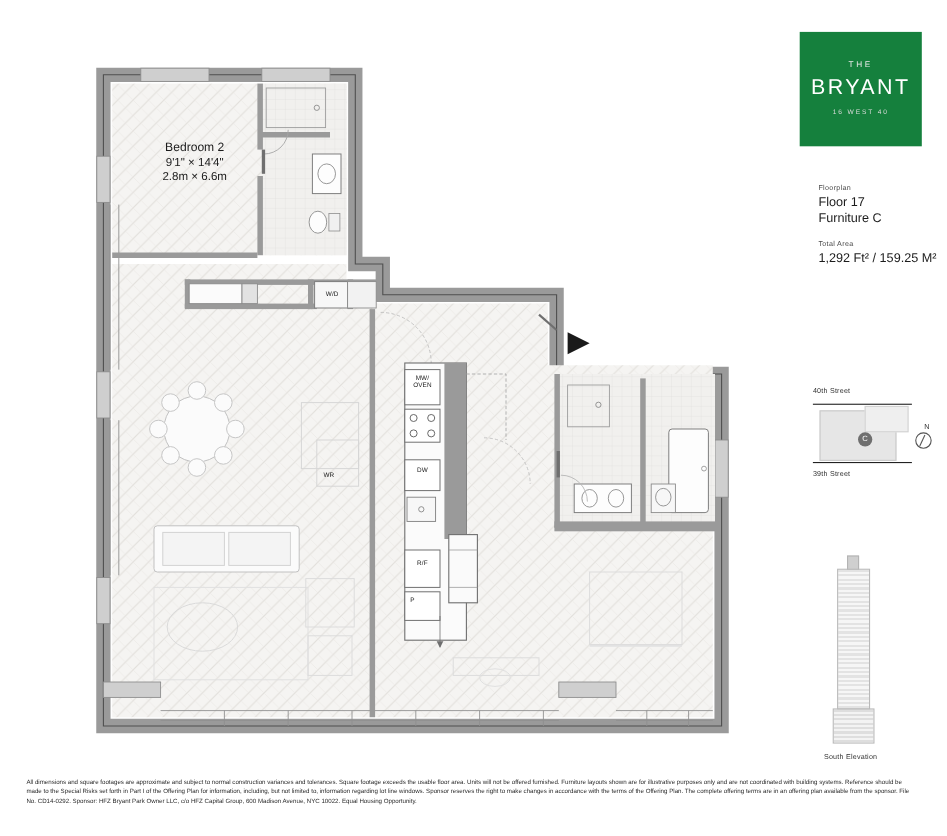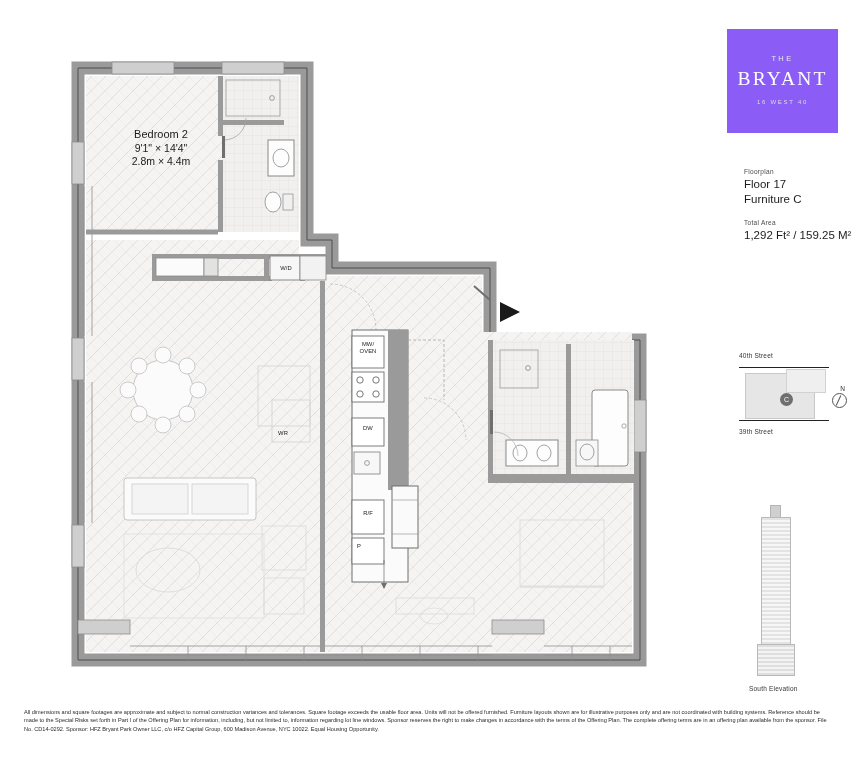--- a/index.html
+++ b/index.html
@@ -27,35 +27,35 @@
     top: 0;
     width: 139px;
     height: 760px;
   }
   .logo-box {
     position: absolute;
     left: 5px;
     top: 29px;
     width: 111px;
     height: 104px;
-    background: #8b5cf6;
+    background: #15803d;
     color: #ffffff;
     text-align: center;
   }
   .logo-the {
     margin-top: 25px;
     font-size: 7.5px;
     letter-spacing: 2.4px;
     color: #e8e8e8;
   }
   .logo-name {
     margin-top: 5px;
     font-size: 19.5px;
     letter-spacing: 2.2px;
-    font-family: Liberation Serif, serif;
+    font-family: Liberation Sans, sans-serif;
   }
   .logo-addr {
     margin-top: 9px;
     font-size: 6px;
     letter-spacing: 1.7px;
     color: #dcdcdc;
   }
 
   .meta {
     position: absolute;
@@ -200,21 +200,21 @@
     font-size: 6.5px;
     color: #333;
     margin-top: 5px;
     margin-left: 10px;
     letter-spacing: 0.2px;
   }
 
   
   .plan {
     position: absolute;
-    left: 0;
+    left: 16px;
     top: 0;
     width: 722px;
     height: 700px;
   }
   .plan svg { display: block; }
 
   .rmlabel {
     position: absolute;
     text-align: center;
     font-size: 10.5px;
@@ -452,21 +452,21 @@
       </g>
 
       <g>
         <path d="M500 302 L520 312 L500 322 Z" fill="#1a1a1a"></path>
       </g>
     </svg>
 
     <div class="rmlabel bed2">
       <div class="nm">Bedroom 2</div>
       <div>9'1" × 14'4"</div>
-      <div>2.8m × 4.4m</div>
+      <div>2.8m × 6.6m</div>
     </div>
 
 
 
     <div class="tinylab" style="left:272px; top:265px; width:28px;">W/D</div>
     <div class="tinylab" style="left:352px; top:341px; width:32px; white-space:pre-line;">MW/
 OVEN</div>
     <div class="tinylab" style="left:352px; top:425px; width:32px;">DW</div>
     <div class="tinylab" style="left:352px; top:510px; width:32px;">R/F</div>
     <div class="tinylab" style="left:352px; top:543px; width:14px;">P</div>

